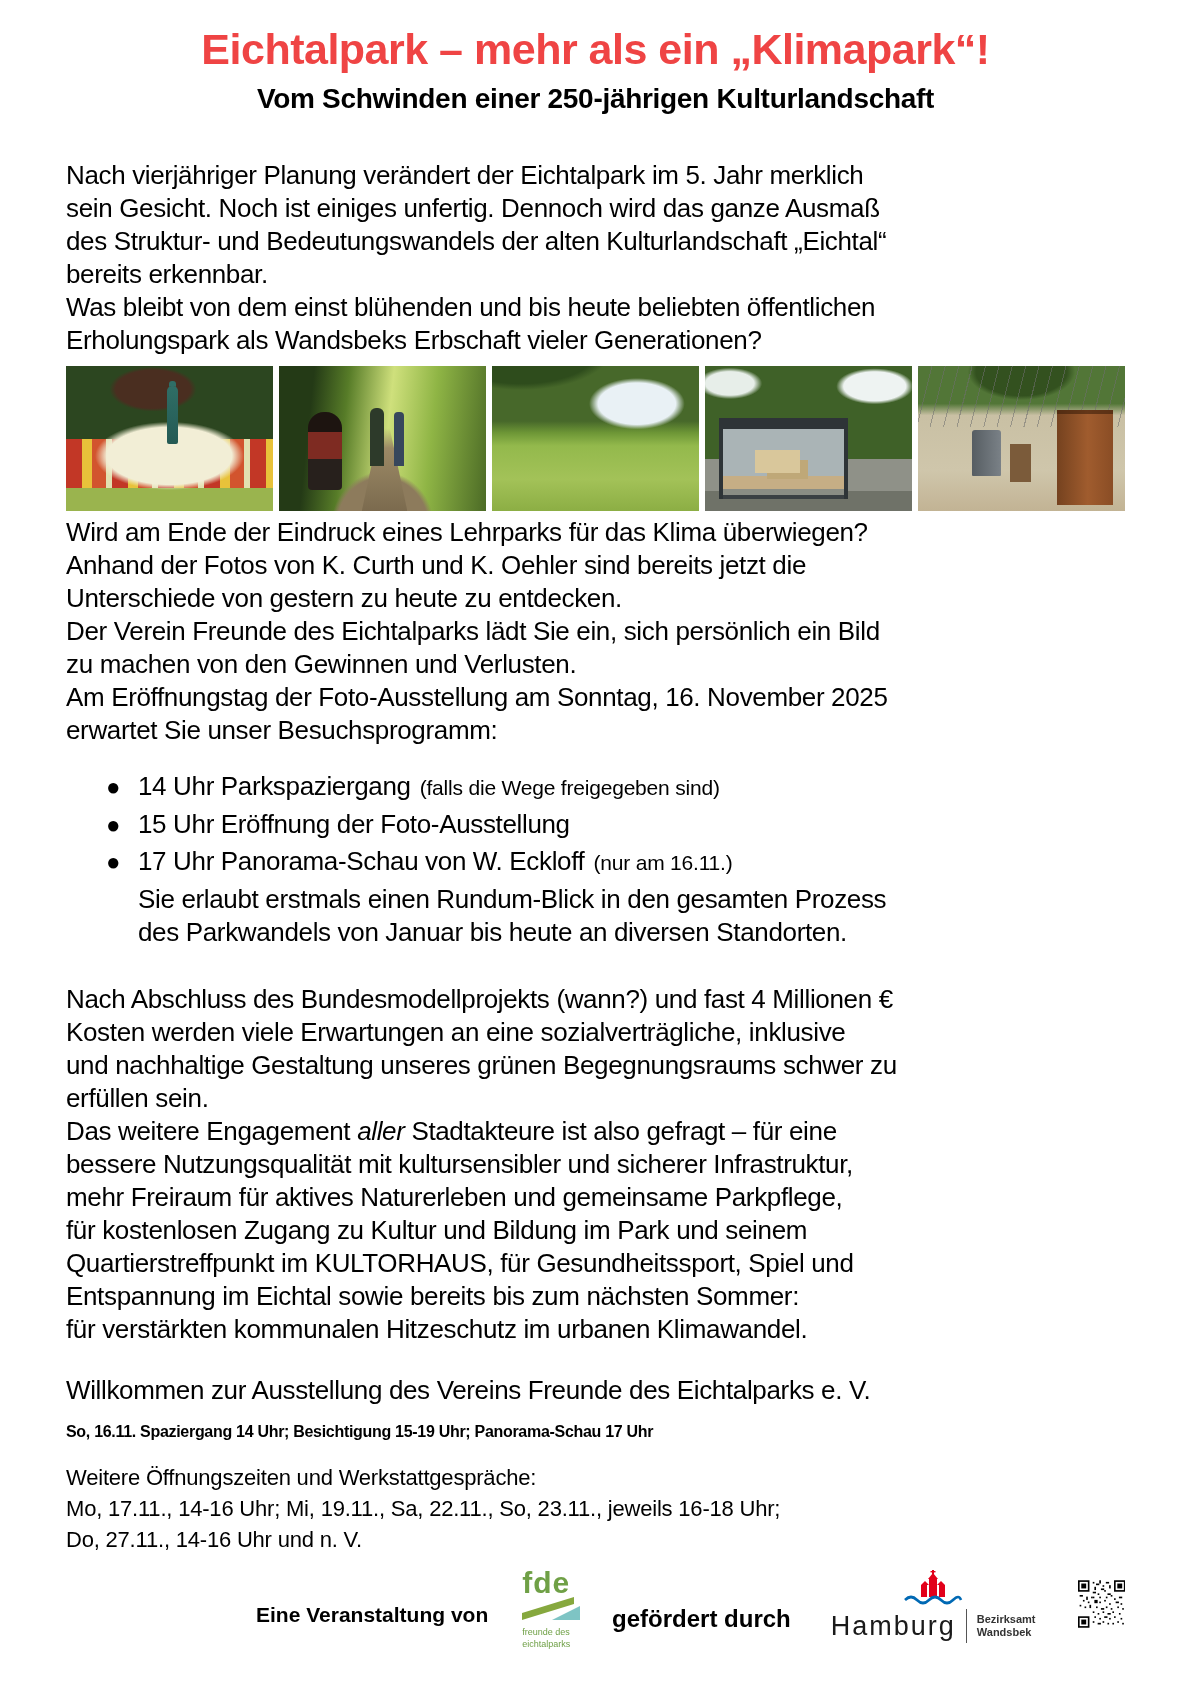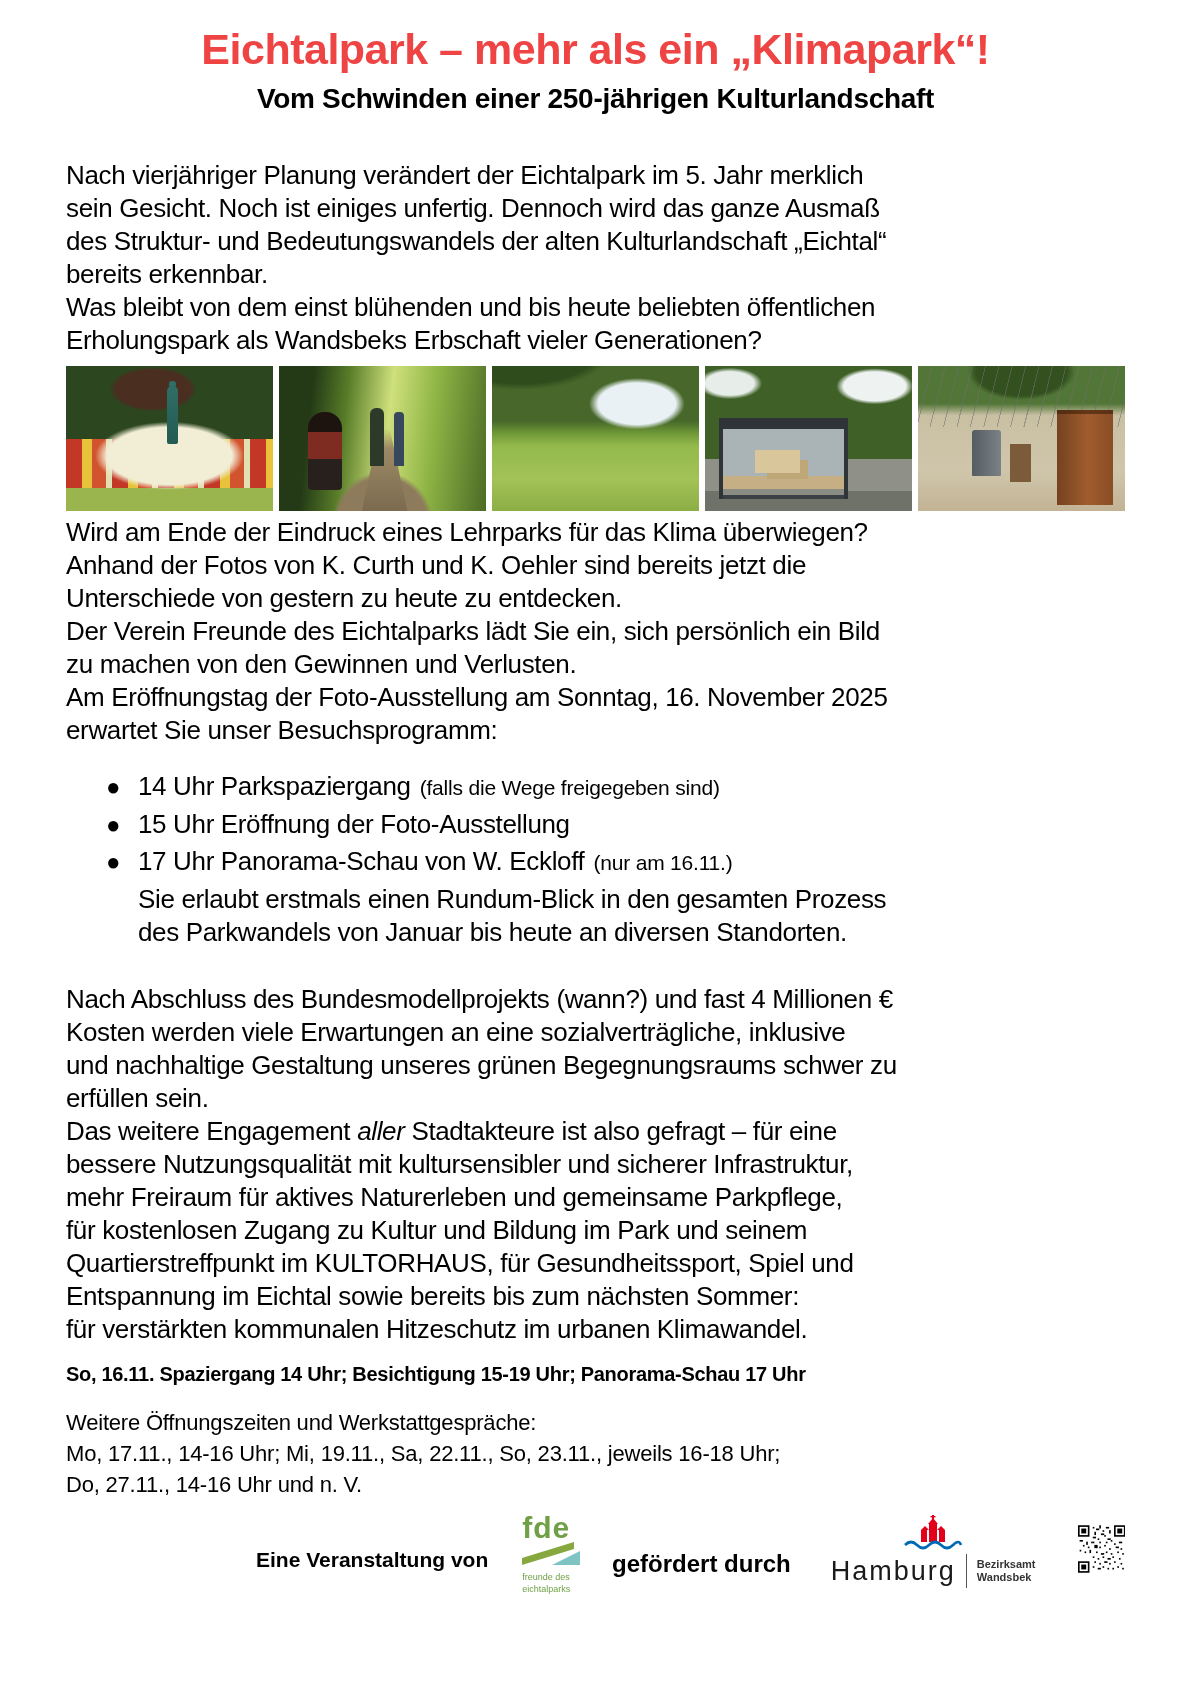--- a/index.html
+++ b/index.html
@@ -112,21 +112,21 @@
   .bullet-dot { width:16px; margin-left:40px; font-size:24px; flex:none; }
   .bullet-main { margin-left:16px; }
   .bullet-note { font-size:21px; margin-left:9px; letter-spacing:-0.2px; }
   .bullet-detail {
     margin:2px 0 0 72px; font-size:26px; line-height:33px;
     white-space:pre-line; letter-spacing:-0.35px;
   }
 
   .outlook-1 { margin-top:34px; }
   .welcome { margin-top:29px; font-size:26px; letter-spacing:-0.35px; }
-  .schedule { margin-top:17px; font-size:20px; font-weight:bold; letter-spacing:-0.3px; }
+  .schedule { margin-top:17px; font-size:16px; font-weight:bold; letter-spacing:-0.3px; }
   .hours { margin-top:21px; font-size:22px; line-height:31px; letter-spacing:-0.2px; }
   .hours-head { margin:0; }
   .address { margin-top:16px; text-align:center; font-size:30px; font-weight:bold; letter-spacing:-0.3px; }
 
   
   .footer { margin-top:14px; padding-left:190px; display:flex; align-items:flex-start; }
   .footer-label { font-size:21px; font-weight:bold; margin-top:34px; white-space:nowrap; }
   .fde-logo { margin-left:34px; width:78px; text-align:left; }
   .fde-acronym { font-size:30px; line-height:28px; font-weight:bold; color:#6fa046; letter-spacing:1px; }
   .fde-small { font-size:9px; line-height:10px; color:#6fa046; margin-top:2px; }
@@ -198,20 +198,21 @@
 und nachhaltige Gestaltung unseres grünen Begegnungsraums schwer zu
 erfüllen sein.</p>
     <p class="body-par"><span>Das weitere Engagement </span><i>aller</i><span> Stadtakteure ist also gefragt – für eine
 bessere Nutzungsqualität mit kultursensibler und sicherer Infrastruktur,
 mehr Freiraum für aktives Naturerleben und gemeinsame Parkpflege,
 für kostenlosen Zugang zu Kultur und Bildung im Park und seinem
 Quartierstreffpunkt im KULTORHAUS, für Gesundheitssport, Spiel und
 Entspannung im Eichtal sowie bereits bis zum nächsten Sommer:
 für verstärkten kommunalen Hitzeschutz im urbanen Klimawandel.</span></p>
 
+    <div class="welcome">Willkommen zur Ausstellung des Vereins Freunde des Eichtalparks e. V.</div>
     <div class="schedule">So, 16.11. Spaziergang 14 Uhr; Besichtigung 15-19 Uhr; Panorama-Schau 17 Uhr</div>
 
     <div class="hours">
       <p class="hours-head">Weitere Öffnungszeiten und Werkstattgespräche:</p>
       <p class="hours-head">Mo, 17.11., 14-16 Uhr; Mi, 19.11., Sa, 22.11., So, 23.11., jeweils 16-18 Uhr;</p>
       <p class="hours-head">Do, 27.11., 14-16 Uhr und n. V.</p>
     </div>
 
 
     <div class="footer">

